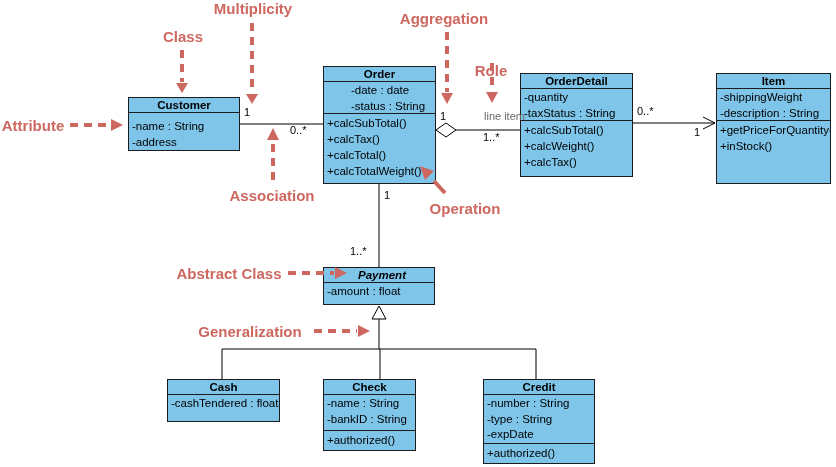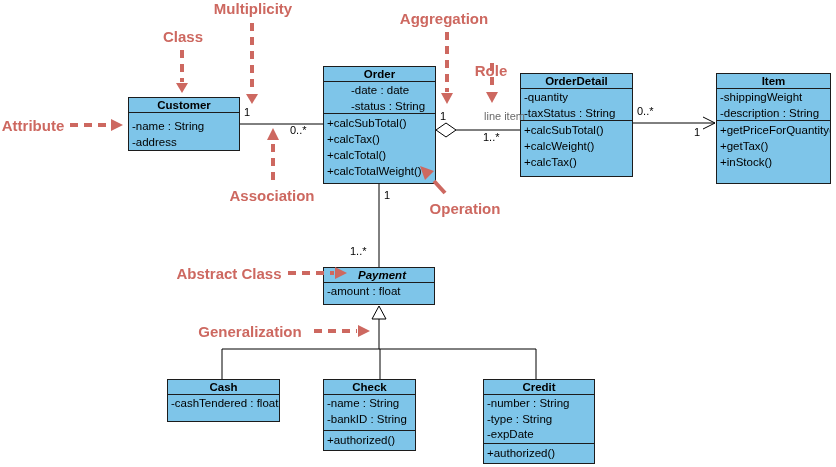--- a/index.html
+++ b/index.html
@@ -60,21 +60,20 @@
   </div>
 
   <div class="uml-class" style="left:716px;top:73px;width:115px;height:111px;">
     <div class="uml-title">Item</div>
     <div class="uml-sect" style="height:31px;">
       <div class="uml-row">-shippingWeight</div>
       <div class="uml-row">-description : String</div>
     </div>
     <div class="uml-sect ops">
       <div class="uml-row">+getPriceForQuantity()</div>
-      <div class="uml-row">+getTax()</div>
       <div class="uml-row">+inStock()</div>
     </div>
   </div>
 
   <div class="uml-class abstract" style="left:323px;top:267px;width:112px;height:38px;">
     <div class="uml-title">Payment</div>
     <div class="uml-sect">
       <div class="uml-row">-amount : float</div>
     </div>
   </div>

